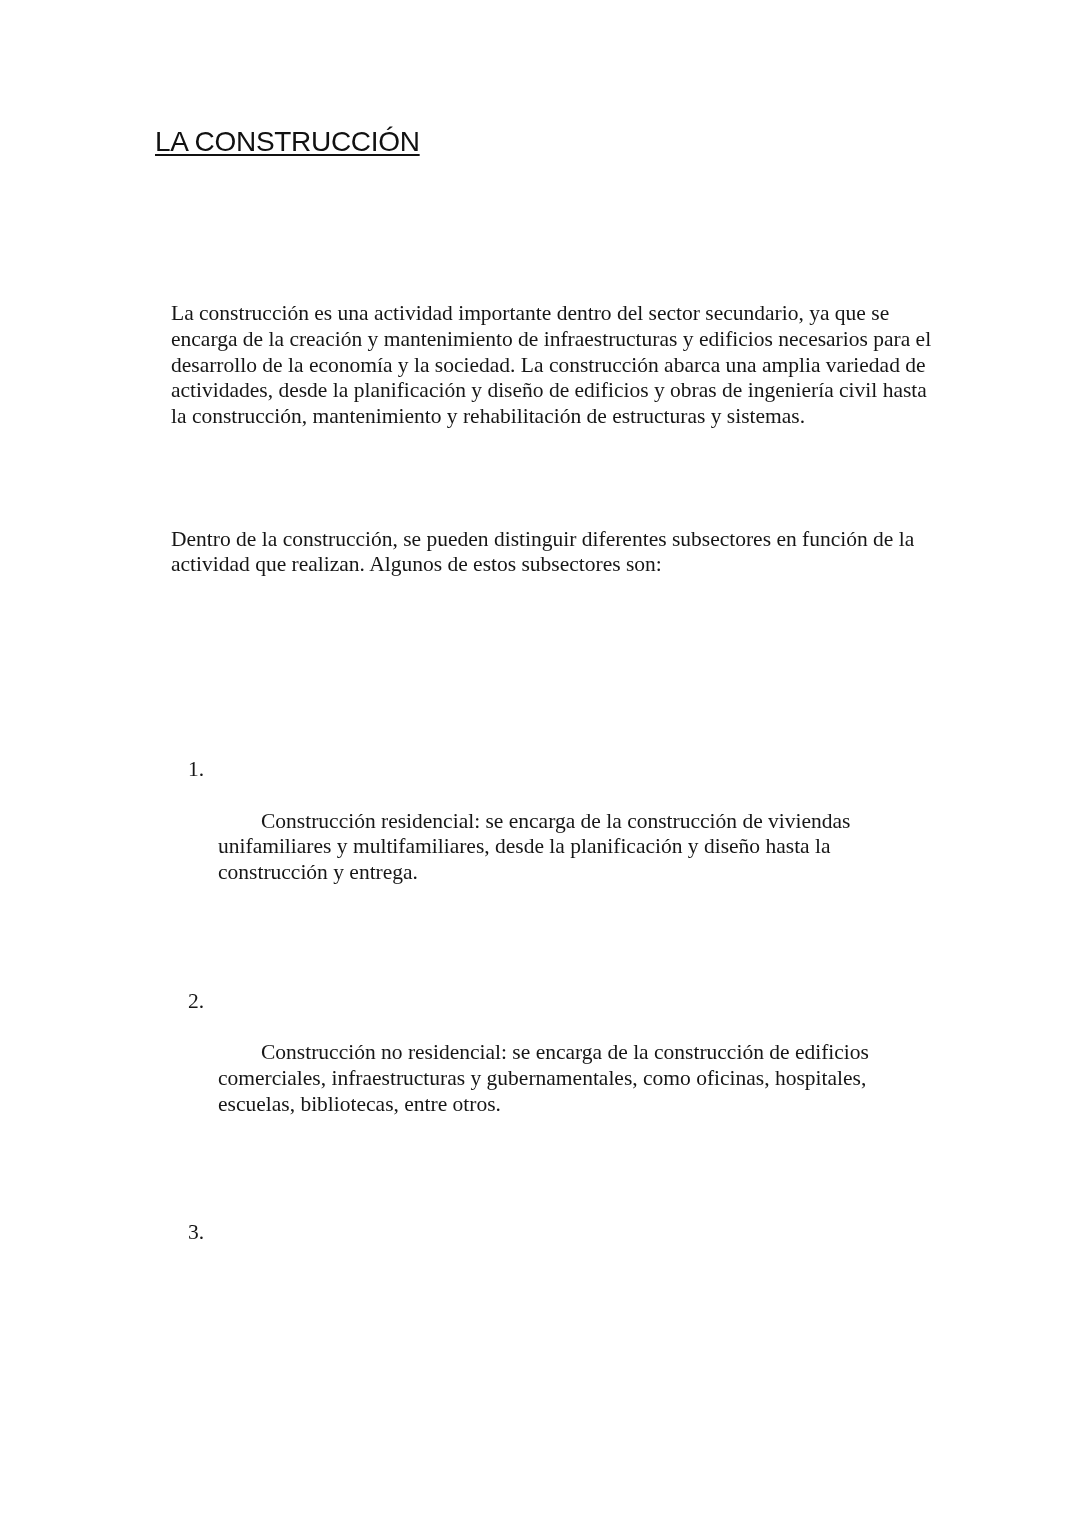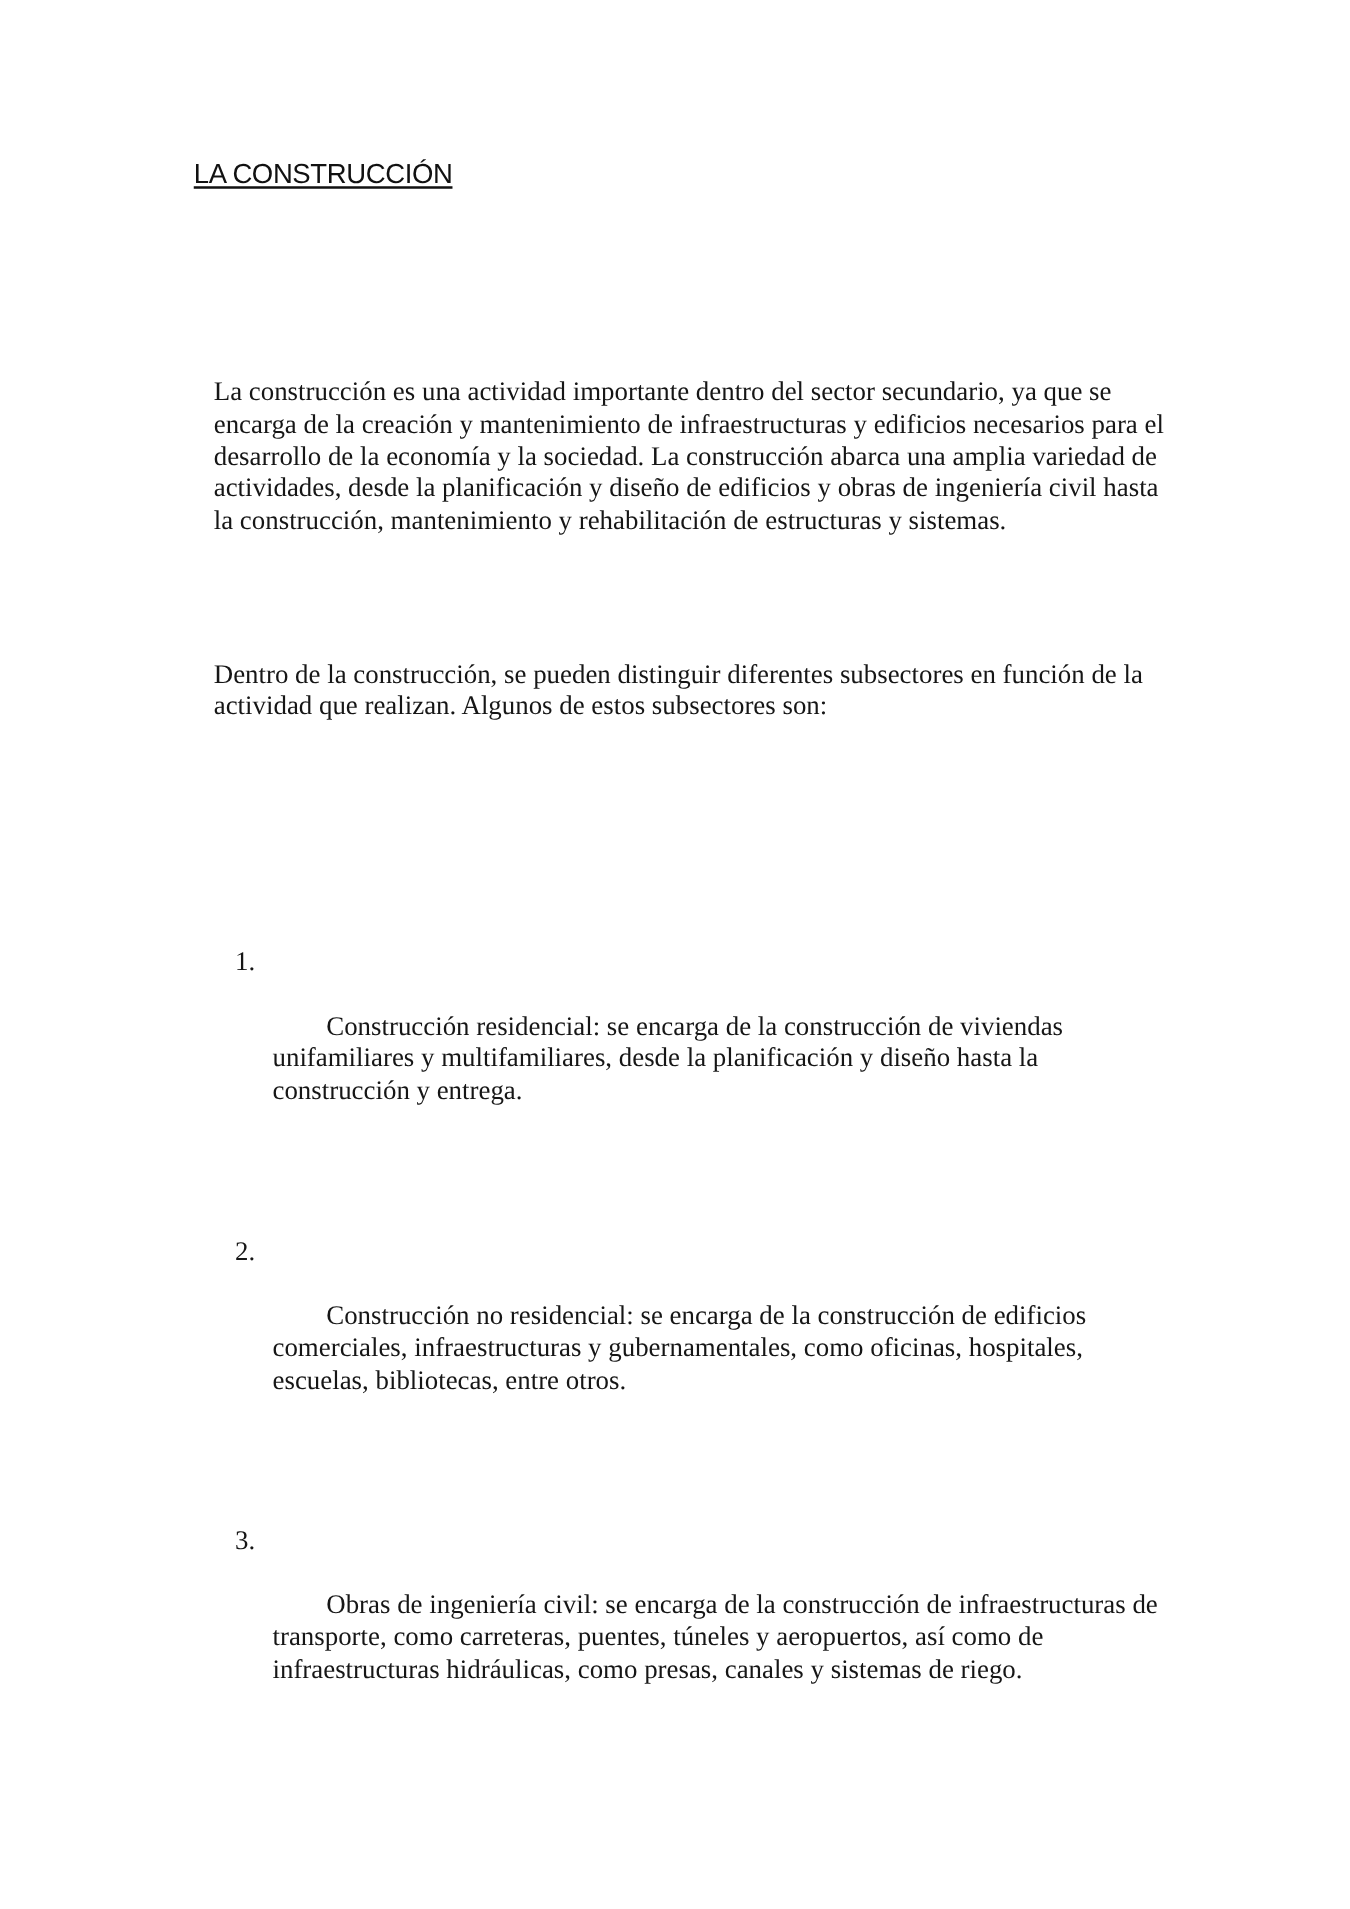--- a/index.html
+++ b/index.html
@@ -15,21 +15,21 @@
     overflow: hidden;
     color: #161616;
     font-family: "Liberation Serif", serif;
   }
   .doc-title {
     position: absolute;
     left: 155px;
     top: 126px;
     margin: 0;
     font-family: "Liberation Sans", sans-serif;
-    font-size: 22px;
+    font-size: 28px;
     font-weight: 400;
     letter-spacing: -0.3px;
     color: #111111;
     text-decoration: underline;
     text-decoration-thickness: 2px;
     text-underline-offset: 3px;
     white-space: pre;
   }
   .doc-body {
     position: absolute;
@@ -85,23 +85,20 @@
 
       <div class="list-item">
         <span class="list-marker">2.</span>
         <span class="list-text">Construcción no residencial: se encarga de la construcción de edificios
 comerciales, infraestructuras y gubernamentales, como oficinas, hospitales,
 escuelas, bibliotecas, entre otros.</span>
       </div>
 
       <div class="list-item">
         <span class="list-marker">3.</span>
-        <span class="list-text">Obras de ingeniería civil: se encarga de la construcción de infraestructuras de
-transporte, como carreteras, puentes, túneles y aeropuertos, así como de
-infraestructuras hidráulicas, como presas, canales y sistemas de riego.</span>
       </div>
 
     </div>
 
     
 
   </div>
 
 </div>
 

